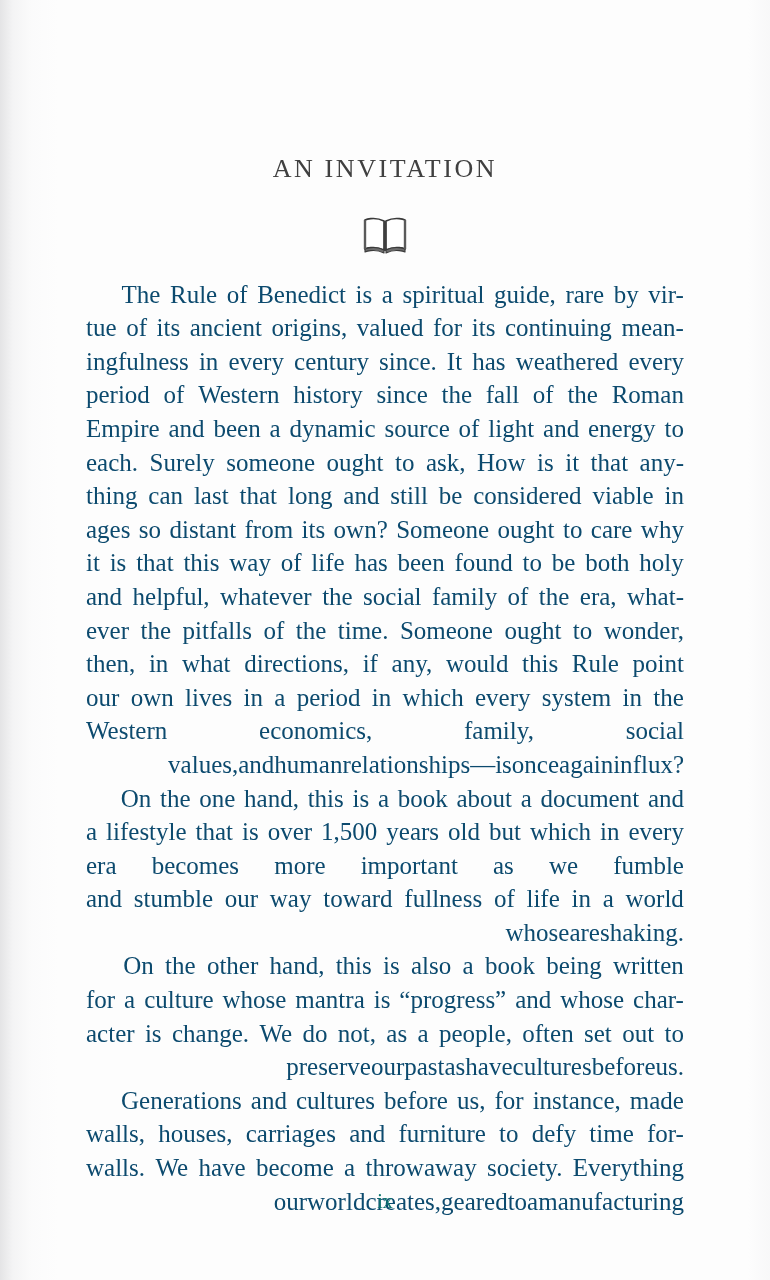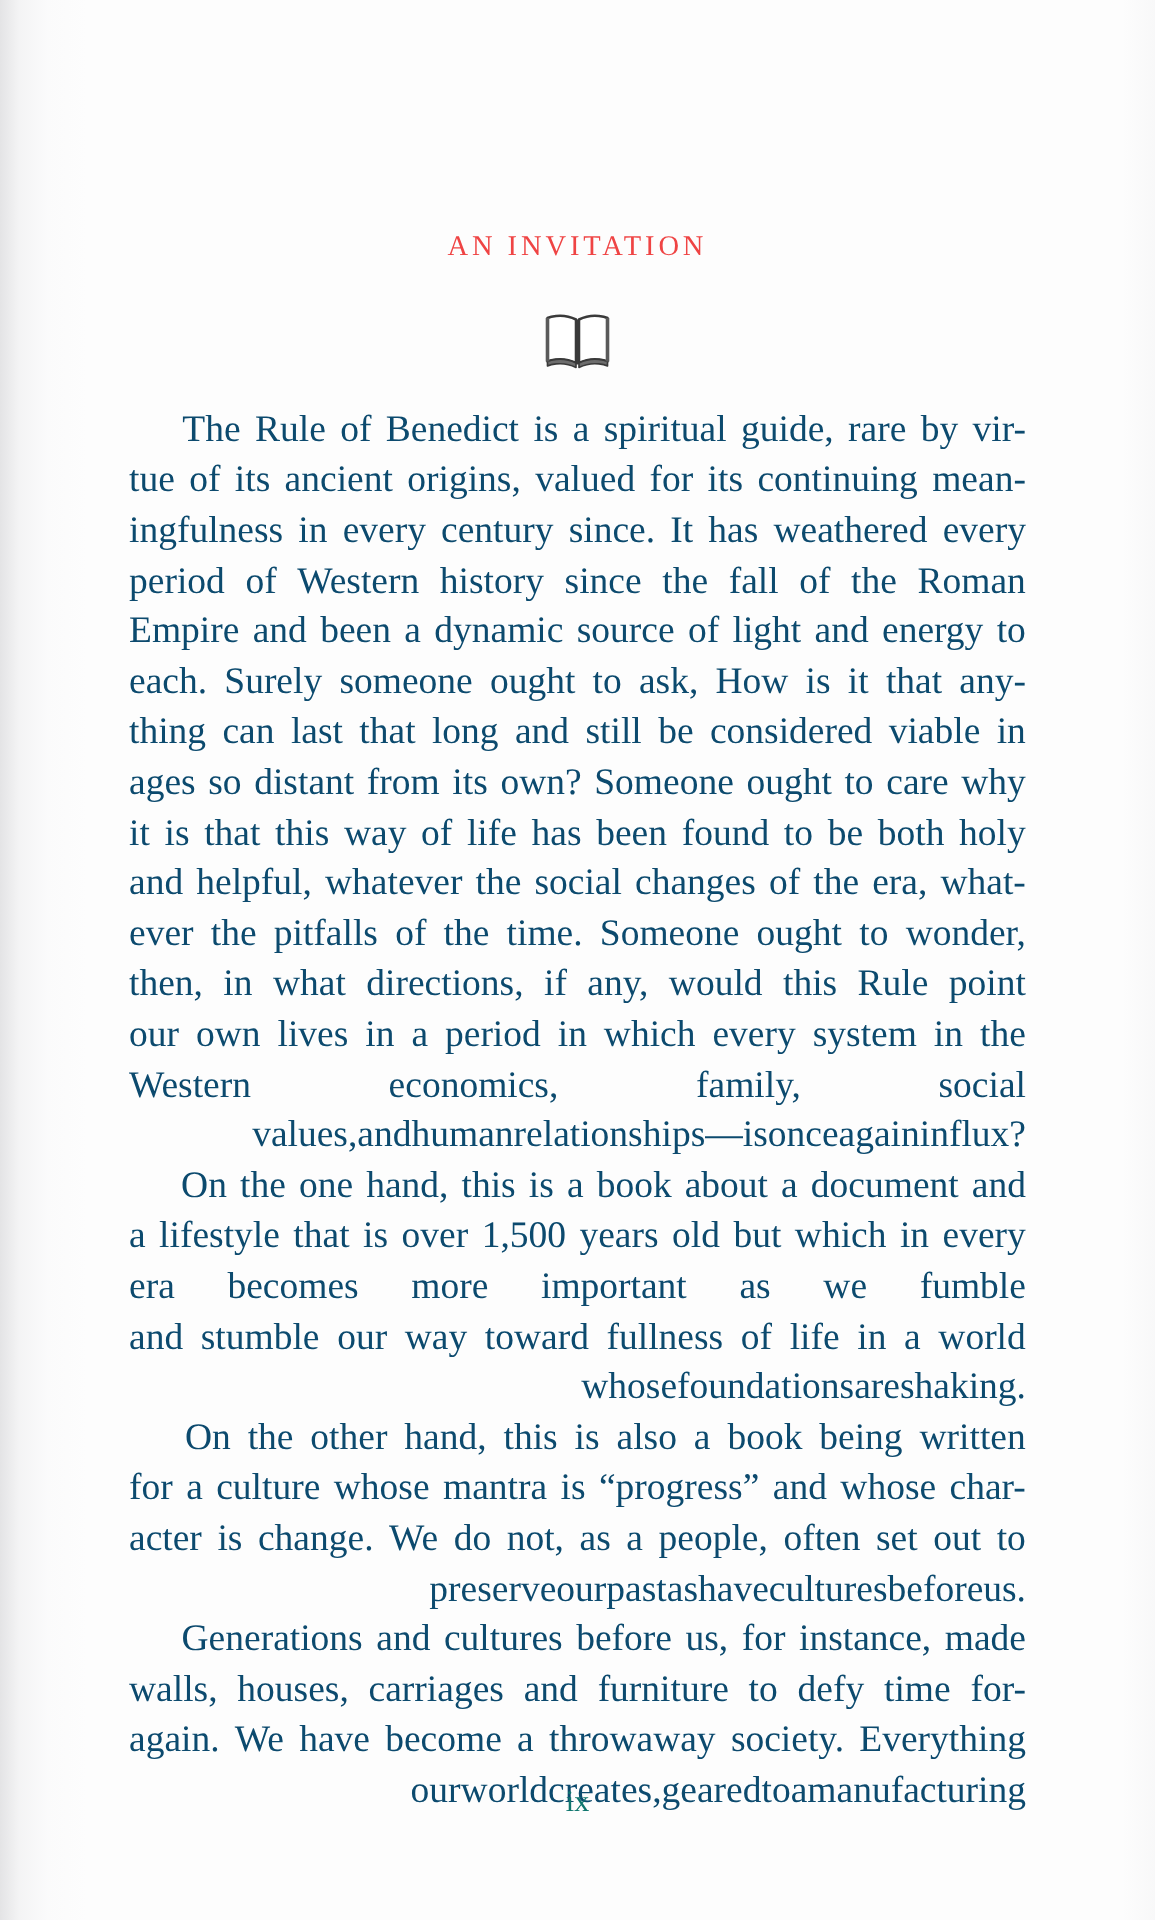--- a/index.html
+++ b/index.html
@@ -51,22 +51,22 @@
     left: 86px;
     top: 0;
     width: 598px;
     height: 100%;
   }
 
   .chapter-title {
     margin: 0;
     padding-top: 155px;
     text-align: center;
-    color: #ef4444;
-    font-size: 19px;
+    color: #404040;
+    font-size: 26px;
     font-weight: normal;
     letter-spacing: 2.6px;
     line-height: 1.1;
     font-family: "Liberation Serif", "DejaVu Serif", serif;
   }
 
   .ornament {
     margin: 0 auto;
     padding-top: 30px;
     width: 50px;
@@ -155,44 +155,44 @@
       <div class="para">
           <div class="line indent"><span class="w">The</span><span class="w">Rule</span><span class="w">of</span><span class="w">Benedict</span><span class="w">is</span><span class="w">a</span><span class="w">spiritual</span><span class="w">guide,</span><span class="w">rare</span><span class="w">by</span><span class="w">vir-</span></div>
           <div class="line"><span class="w">tue</span><span class="w">of</span><span class="w">its</span><span class="w">ancient</span><span class="w">origins,</span><span class="w">valued</span><span class="w">for</span><span class="w">its</span><span class="w">continuing</span><span class="w">mean-</span></div>
           <div class="line"><span class="w">ingfulness</span><span class="w">in</span><span class="w">every</span><span class="w">century</span><span class="w">since.</span><span class="w">It</span><span class="w">has</span><span class="w">weathered</span><span class="w">every</span></div>
           <div class="line"><span class="w">period</span><span class="w">of</span><span class="w">Western</span><span class="w">history</span><span class="w">since</span><span class="w">the</span><span class="w">fall</span><span class="w">of</span><span class="w">the</span><span class="w">Roman</span></div>
           <div class="line"><span class="w">Empire</span><span class="w">and</span><span class="w">been</span><span class="w">a</span><span class="w">dynamic</span><span class="w">source</span><span class="w">of</span><span class="w">light</span><span class="w">and</span><span class="w">energy</span><span class="w">to</span></div>
           <div class="line"><span class="w">each.</span><span class="w">Surely</span><span class="w">someone</span><span class="w">ought</span><span class="w">to</span><span class="w">ask,</span><span class="w">How</span><span class="w">is</span><span class="w">it</span><span class="w">that</span><span class="w">any-</span></div>
           <div class="line"><span class="w">thing</span><span class="w">can</span><span class="w">last</span><span class="w">that</span><span class="w">long</span><span class="w">and</span><span class="w">still</span><span class="w">be</span><span class="w">considered</span><span class="w">viable</span><span class="w">in</span></div>
           <div class="line"><span class="w">ages</span><span class="w">so</span><span class="w">distant</span><span class="w">from</span><span class="w">its</span><span class="w">own?</span><span class="w">Someone</span><span class="w">ought</span><span class="w">to</span><span class="w">care</span><span class="w">why</span></div>
           <div class="line"><span class="w">it</span><span class="w">is</span><span class="w">that</span><span class="w">this</span><span class="w">way</span><span class="w">of</span><span class="w">life</span><span class="w">has</span><span class="w">been</span><span class="w">found</span><span class="w">to</span><span class="w">be</span><span class="w">both</span><span class="w">holy</span></div>
-          <div class="line"><span class="w">and</span><span class="w">helpful,</span><span class="w">whatever</span><span class="w">the</span><span class="w">social</span><span class="w">changes</span><span class="w">of</span><span class="w">the</span><span class="w">era,</span><span class="w">what-</span></div>
+          <div class="line"><span class="w">and</span><span class="w">helpful,</span><span class="w">whatever</span><span class="w">the</span><span class="w">social</span><span class="w">family</span><span class="w">of</span><span class="w">the</span><span class="w">era,</span><span class="w">what-</span></div>
           <div class="line"><span class="w">ever</span><span class="w">the</span><span class="w">pitfalls</span><span class="w">of</span><span class="w">the</span><span class="w">time.</span><span class="w">Someone</span><span class="w">ought</span><span class="w">to</span><span class="w">wonder,</span></div>
           <div class="line"><span class="w">then,</span><span class="w">in</span><span class="w">what</span><span class="w">directions,</span><span class="w">if</span><span class="w">any,</span><span class="w">would</span><span class="w">this</span><span class="w">Rule</span><span class="w">point</span></div>
           <div class="line"><span class="w">our</span><span class="w">own</span><span class="w">lives</span><span class="w">in</span><span class="w">a</span><span class="w">period</span><span class="w">in</span><span class="w">which</span><span class="w">every</span><span class="w">system</span><span class="w">in</span><span class="w">the</span></div>
           <div class="line"><span class="w">Western</span><span class="w">economics,</span><span class="w">family,</span><span class="w">social</span></div>
           <div class="line last"><span class="w">values,</span><span class="w">and</span><span class="w">human</span><span class="w">relationships—is</span><span class="w">once</span><span class="w">again</span><span class="w">in</span><span class="w">flux?</span></div>
         </div>
       <div class="para">
           <div class="line indent"><span class="w">On</span><span class="w">the</span><span class="w">one</span><span class="w">hand,</span><span class="w">this</span><span class="w">is</span><span class="w">a</span><span class="w">book</span><span class="w">about</span><span class="w">a</span><span class="w">document</span><span class="w">and</span></div>
           <div class="line"><span class="w">a</span><span class="w">lifestyle</span><span class="w">that</span><span class="w">is</span><span class="w">over</span><span class="w">1,500</span><span class="w">years</span><span class="w">old</span><span class="w">but</span><span class="w">which</span><span class="w">in</span><span class="w">every</span></div>
           <div class="line"><span class="w">era</span><span class="w">becomes</span><span class="w">more</span><span class="w">important</span><span class="w">as</span><span class="w">we</span><span class="w">fumble</span></div>
           <div class="line"><span class="w">and</span><span class="w">stumble</span><span class="w">our</span><span class="w">way</span><span class="w">toward</span><span class="w">fullness</span><span class="w">of</span><span class="w">life</span><span class="w">in</span><span class="w">a</span><span class="w">world</span></div>
-          <div class="line last"><span class="w">whose</span><span class="w">foundations</span><span class="w">are</span><span class="w">shaking.</span></div>
+          <div class="line last"><span class="w">whose</span><span class="w">are</span><span class="w">shaking.</span></div>
         </div>
       <div class="para">
           <div class="line indent"><span class="w">On</span><span class="w">the</span><span class="w">other</span><span class="w">hand,</span><span class="w">this</span><span class="w">is</span><span class="w">also</span><span class="w">a</span><span class="w">book</span><span class="w">being</span><span class="w">written</span></div>
           <div class="line"><span class="w">for</span><span class="w">a</span><span class="w">culture</span><span class="w">whose</span><span class="w">mantra</span><span class="w">is</span><span class="w">“progress”</span><span class="w">and</span><span class="w">whose</span><span class="w">char-</span></div>
           <div class="line"><span class="w">acter</span><span class="w">is</span><span class="w">change.</span><span class="w">We</span><span class="w">do</span><span class="w">not,</span><span class="w">as</span><span class="w">a</span><span class="w">people,</span><span class="w">often</span><span class="w">set</span><span class="w">out</span><span class="w">to</span></div>
           <div class="line last"><span class="w">preserve</span><span class="w">our</span><span class="w">past</span><span class="w">as</span><span class="w">have</span><span class="w">cultures</span><span class="w">before</span><span class="w">us.</span></div>
         </div>
       <div class="para">
           <div class="line indent"><span class="w">Generations</span><span class="w">and</span><span class="w">cultures</span><span class="w">before</span><span class="w">us,</span><span class="w">for</span><span class="w">instance,</span><span class="w">made</span></div>
           <div class="line"><span class="w">walls,</span><span class="w">houses,</span><span class="w">carriages</span><span class="w">and</span><span class="w">furniture</span><span class="w">to</span><span class="w">defy</span><span class="w">time</span><span class="w">for-</span></div>
-          <div class="line"><span class="w">again.</span><span class="w">We</span><span class="w">have</span><span class="w">become</span><span class="w">a</span><span class="w">throwaway</span><span class="w">society.</span><span class="w">Everything</span></div>
+          <div class="line"><span class="w">walls.</span><span class="w">We</span><span class="w">have</span><span class="w">become</span><span class="w">a</span><span class="w">throwaway</span><span class="w">society.</span><span class="w">Everything</span></div>
           <div class="line last"><span class="w">our</span><span class="w">world</span><span class="w">creates,</span><span class="w">geared</span><span class="w">to</span><span class="w">a</span><span class="w">manufacturing</span></div>
         </div>
     </div>
 
   </div>
 
   <div class="folio">ix</div>
 
 </div>
 

